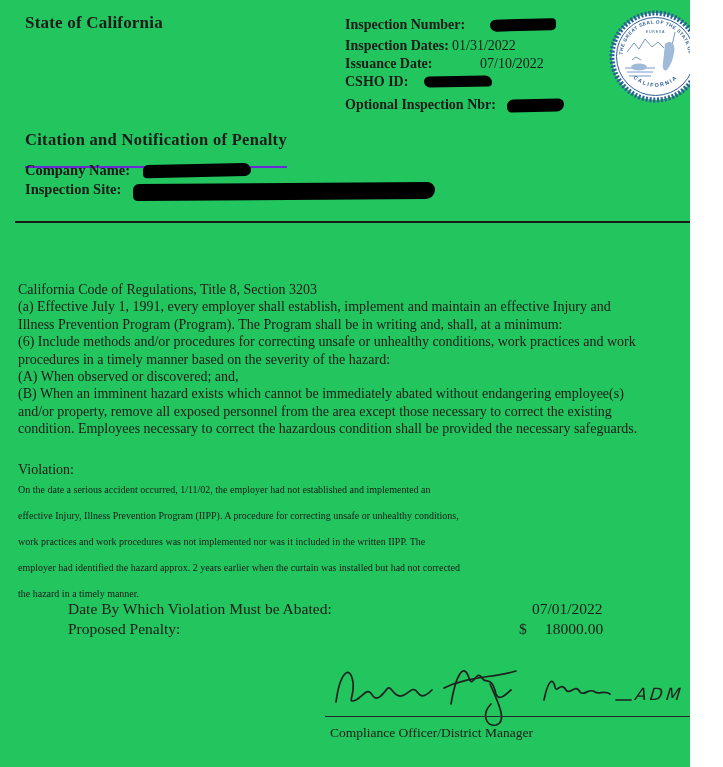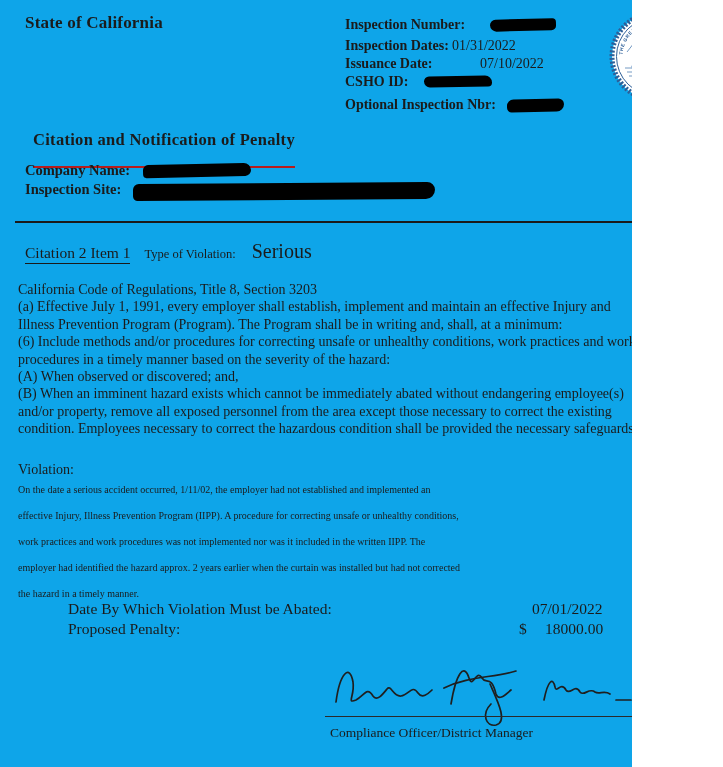--- a/index.html
+++ b/index.html
@@ -1,18 +1,18 @@
 <!DOCTYPE html>
 <html><head>
 <meta charset="utf-8">
 <style>
   html,body { margin:0; padding:0; background:#ffffff; }
   .page {
-    position:relative; width:632px; height:767px;
-    background:#0ea5e9; overflow:hidden;
+    position:relative; width:690px; height:767px;
+    background:#22c55e; overflow:hidden;
     font-family:"Liberation Serif", serif; color:#1b1b1b;
   }
 
   
   .agency { position:absolute; left:25px; top:13px; }
   .agency-title { font-size:17px; font-weight:bold; letter-spacing:.2px; }
   .agency-lines { margin-top:2px; font-size:14.5px; line-height:16px; white-space:pre-line; }
 
   
   .inspection { position:absolute; left:345px; top:17px; width:275px; height:100px; font-size:14px; }
@@ -24,21 +24,21 @@
   .redact { position:absolute; background:#000; }
   .r1 .redact{left:145px; top:2px; width:66px; height:12px; border-radius:6px 4px 5px 7px; transform:rotate(-1.4deg);}
   .r4 .redact{left:79px;  top:2px; width:68px; height:11px; border-radius:5px 7px 4px 6px; transform:rotate(-1deg);}
   .r5 .redact{left:162px; top:2px; width:57px; height:13px; border-radius:7px 6px 8px 5px; transform:rotate(-1.2deg);}
 
   
   .seal { position:absolute; left:607px; top:8px; }
 
   
   .doc-title { position:absolute; left:25px; top:130px; font-size:16.5px; font-weight:bold;
-               letter-spacing:.3px; border-bottom:2px solid #b91c1c; padding-bottom:16px;margin-left:8px; }
+               letter-spacing:.3px; border-bottom:2px solid #6d28d9; padding-bottom:16px; }
   .company { position:absolute; left:25px; top:162px; font-size:14.5px; width:500px; }
   .comp-row { position:relative; height:19px; font-weight:bold; }
   .redact-company { position:absolute; left:118px; top:2px; width:108px; height:13px;
                     background:#000; border-radius:7px 10px 8px 5px; transform:rotate(-1.3deg); }
   .redact-site { position:absolute; left:108px; top:2px; width:302px; height:17px;
                  background:#000; border-radius:9px 12px 14px 7px; transform:rotate(-.4deg); }
 
   .divider { position:absolute; left:15px; top:221px; width:692px; height:2px; background:#1a1a1a; }
 
   
@@ -131,25 +131,20 @@
       <span class="redact-company"></span>
     </div>
     <div class="comp-row">
       <span>Inspection Site:</span>
       <span class="redact-site"></span>
     </div>
   </div>
 
   <div class="divider"></div>
 
-  <div class="citation-row">
-    <span class="cit-head">Citation 2 Item 1</span>
-    <span class="type-lbl">Type of Violation:</span>
-    <span class="type-val">Serious</span>
-  </div>
 
   <div class="regulation">California Code of Regulations, Title 8, Section 3203
 (a) Effective July 1, 1991, every employer shall establish, implement and maintain an effective Injury and
 Illness Prevention Program (Program). The Program shall be in writing and, shall, at a minimum:
 (6) Include methods and/or procedures for correcting unsafe or unhealthy conditions, work practices and work
 procedures in a timely manner based on the severity of the hazard:
 (A) When observed or discovered; and,
 (B) When an imminent hazard exists which cannot be immediately abated without endangering employee(s)
 and/or property, remove all exposed personnel from the area except those necessary to correct the existing
 condition. Employees necessary to correct the hazardous condition shall be provided the necessary safeguards.</div>

